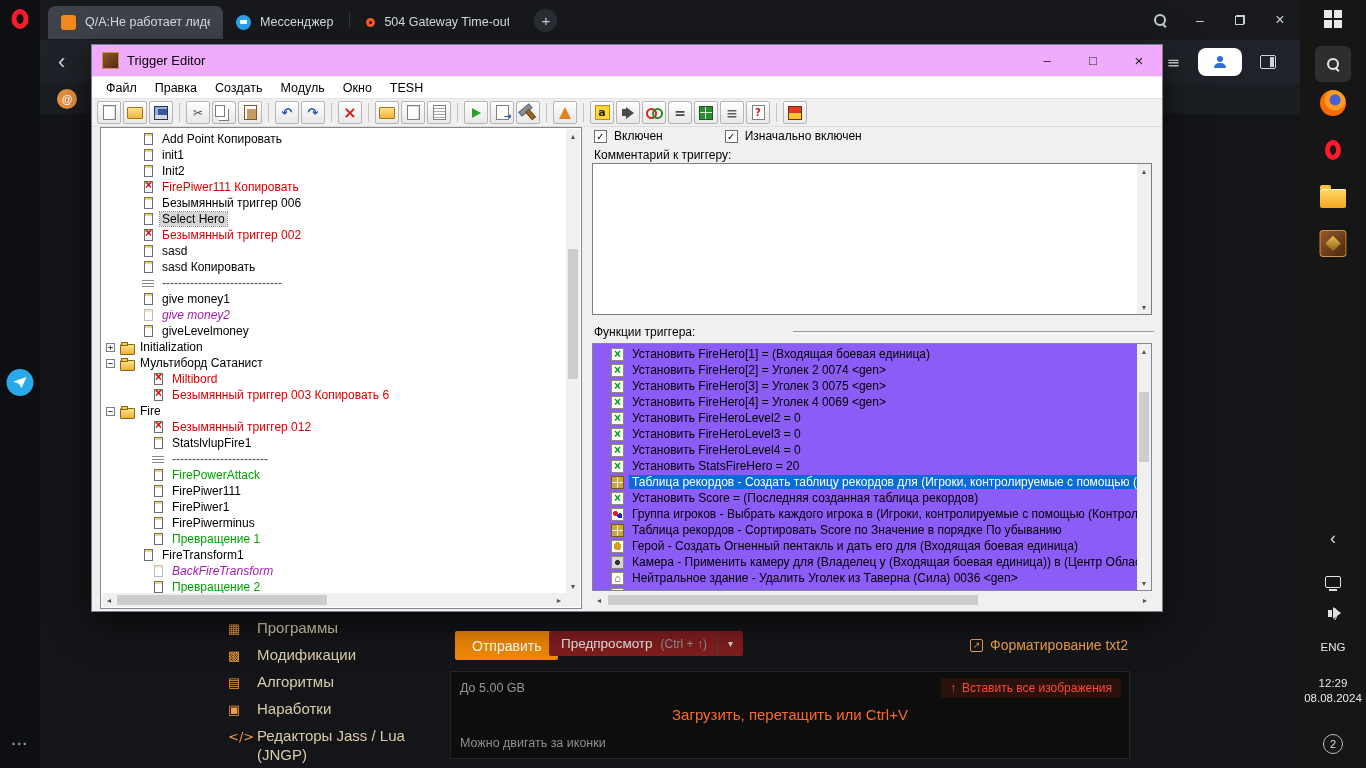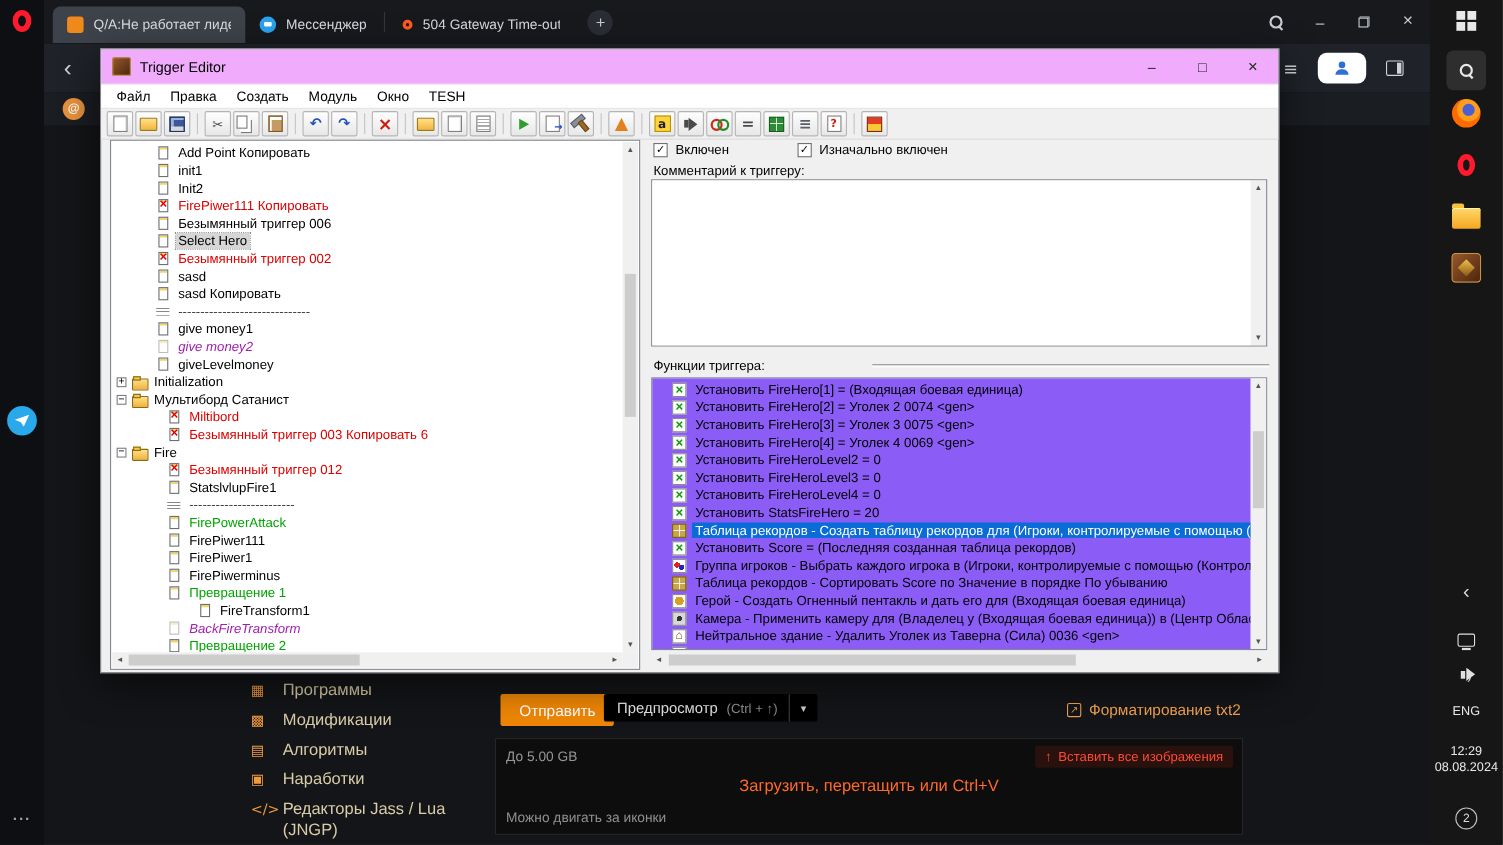--- a/index.html
+++ b/index.html
@@ -46,21 +46,21 @@
   .panel-icon{width:16px;height:14px;border:1.5px solid #cfd3d9;border-radius:2px;position:relative;}
   .panel-icon::after{content:"";position:absolute;right:1px;top:1px;bottom:1px;width:4px;background:#cfd3d9;}
   #bkbar{position:absolute;left:40px;top:84px;width:1260px;height:30px;background:#1a1d22;display:flex;align-items:center;padding-left:17px;z-index:2;}
   .at-icon{width:20px;height:20px;border-radius:50%;background:#e8923d;color:#fff;font-size:11px;display:flex;align-items:center;justify-content:center;font-weight:bold;}
 
   
   #forum-menu{position:absolute;left:228px;top:618px;width:205px;z-index:1;}
   .fm-item{display:flex;align-items:flex-start;gap:11px;margin-bottom:7px;font-size:15px;color:#d9cca8;line-height:19px;}
   .fm-icon{color:#f09a3e;font-size:13px;width:18px;flex:none;font-family:"DejaVu Sans",sans-serif;padding-top:1px;}
   #submit-btn{position:absolute;left:455px;top:631px;height:29px;padding:0 17px;background:#ef8606;color:#fff;font-size:14px;display:flex;align-items:center;border:none;border-radius:2px;z-index:1;}
-  #preview-btn{position:absolute;left:549px;top:631px;height:25px;background:#000000;color:#e3e3e3;font-size:13.5px;display:flex;align-items:center;border-radius:2px;z-index:1;}
+  #preview-btn{position:absolute;left:549px;top:631px;height:25px;background:#7f1d1d;color:#e3e3e3;font-size:13.5px;display:flex;align-items:center;border-radius:2px;z-index:1;}
   #preview-btn .pv-label{padding:0 8px 0 12px;}
   #preview-btn .pv-hint{color:#8f8f8f;font-size:12px;padding-right:10px;}
   #preview-btn .pv-caret{border-left:1px solid #3f4144;padding:0 10px;font-size:10px;color:#cfcfcf;align-self:stretch;display:flex;align-items:center;}
   #formatting{position:absolute;right:238px;top:637px;display:flex;align-items:center;gap:7px;color:#f0a050;font-size:14px;z-index:1;}
   .ext-icon{width:13px;height:13px;border:1.5px solid #f0a050;border-radius:2px;position:relative;font-size:9px;display:flex;align-items:center;justify-content:center;}
   #upload-panel{position:absolute;left:450px;top:671px;width:680px;height:88px;background:#0d0d0d;border:1px solid #262626;z-index:1;}
   .quota{position:absolute;left:9px;top:9px;color:#969696;font-size:12.5px;}
   .paste-all{position:absolute;right:8px;top:6px;color:#ff4a32;font-size:12px;background:rgba(200,40,20,.15);padding:3px 9px;border-radius:2px;display:flex;gap:6px;align-items:center;}
   .upl-center{position:absolute;left:50%;top:34px;transform:translateX(-50%);color:#ff6a2a;font-size:15px;white-space:nowrap;}
   .drag-hint{position:absolute;left:9px;bottom:8px;color:#8f8f8f;font-size:12.5px;}
@@ -500,21 +500,21 @@
               <span class="tlabel">FirePiwer1</span>
             </div>
             <div class="trow" style="padding-left:50px">
               <span class="tri tri-page"></span>
               <span class="tlabel">FirePiwerminus</span>
             </div>
             <div class="trow" style="padding-left:50px">
               <span class="tri tri-page"></span>
               <span class="tlabel c-green">Превращение 1</span>
             </div>
-            <div class="trow" style="padding-left:78px">
+            <div class="trow" style="padding-left:40px">
               <span class="tri tri-page"></span>
               <span class="tlabel">FireTransform1</span>
             </div>
             <div class="trow" style="padding-left:50px">
               <span class="tri tri-page tri-gray"></span>
               <span class="tlabel c-gray">BackFireTransform</span>
             </div>
             <div class="trow" style="padding-left:50px">
               <span class="tri tri-page"></span>
               <span class="tlabel c-green">Превращение 2</span>

